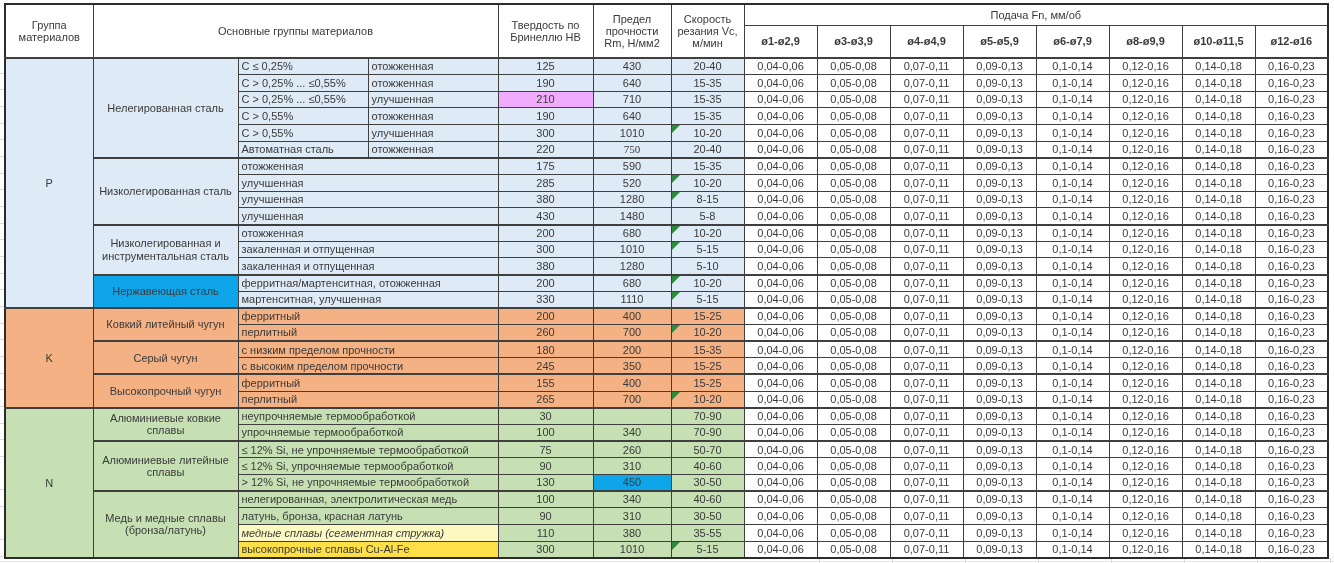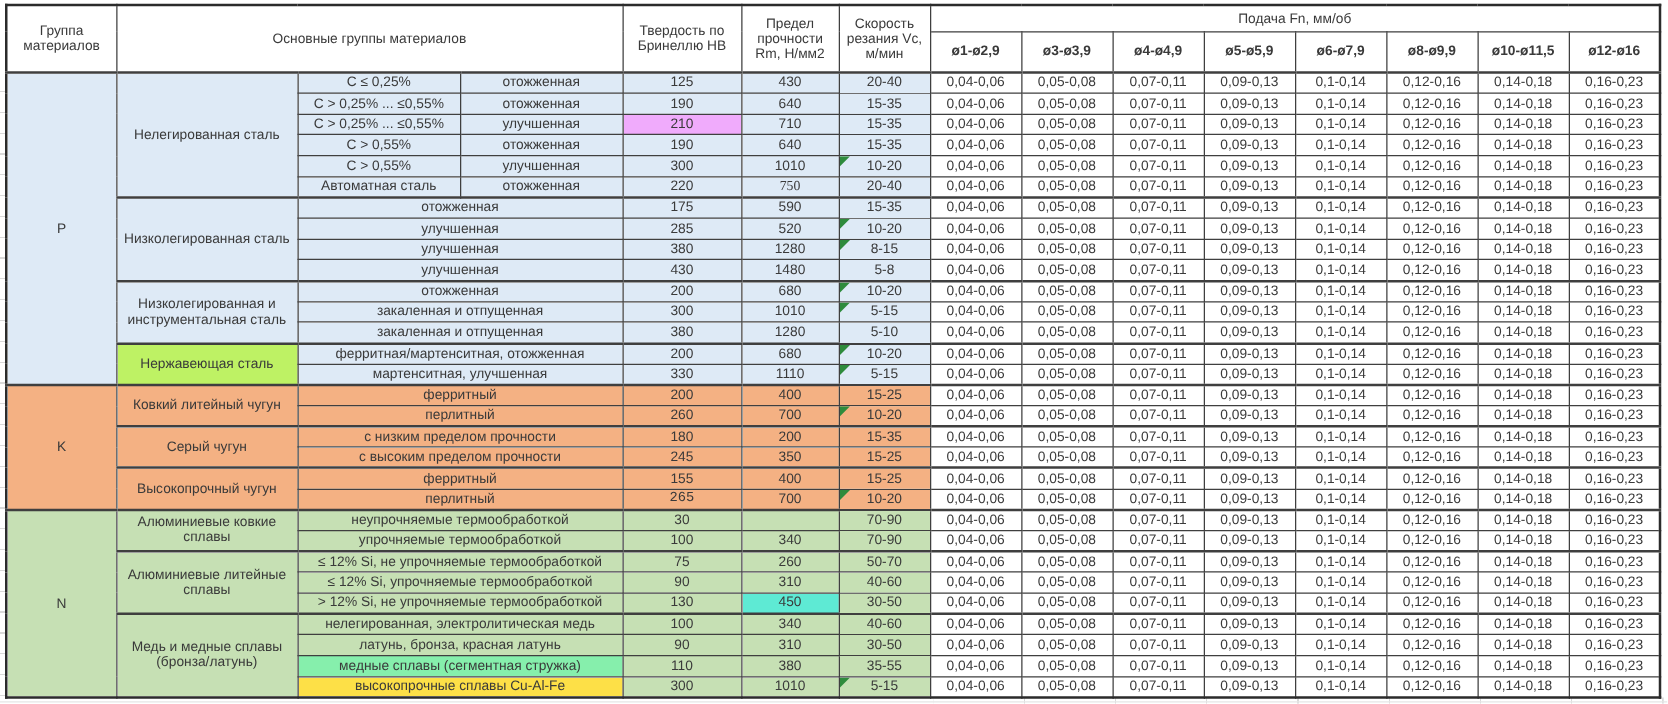--- a/index.html
+++ b/index.html
@@ -16,21 +16,21 @@
 
   thead tr.h1 { height: 21px; }
   thead tr.h2 { height: 33px; }
   thead th { text-align: center; background: #ffffff; }
   thead th.feedcol { font-weight: bold; }
   tbody tr { height: 16.66px; }
   tbody tr.block-start td { border-top-width: 2px; }
 
   td.c-group { text-align: center; font-size: 12px; }
   td.c-sub   { text-align: center; }
-  td.c-det, td.c-det1, td.c-det2 { text-align: center; white-space: nowrap; margin-top: 37px; }
+  td.c-det, td.c-det1, td.c-det2 { text-align: left; white-space: nowrap; margin-top: 37px; }
   td.c-num   { text-align: center; }
   td.c-vc    { text-align: center; position: relative; }
   td.c-feed  { text-align: center; background: #ffffff; }
 
   .flag-tri { position: absolute; left: 0; top: 0; width: 0; height: 0;
     border-top: 8px solid #2e8b3c; border-right: 8px solid transparent; }
 
   
   .left-stubs { position: absolute; left: 0; top: 57px; width: 4px; height: 500px;
     background: repeating-linear-gradient(to bottom, transparent 0 15.7px, #d9d9d9 15.7px 16.66px); }
@@ -272,21 +272,21 @@
           <td class="c-feed">0,04-0,06</td>
           <td class="c-feed">0,05-0,08</td>
           <td class="c-feed">0,07-0,11</td>
           <td class="c-feed">0,09-0,13</td>
           <td class="c-feed">0,1-0,14</td>
           <td class="c-feed">0,12-0,16</td>
           <td class="c-feed">0,14-0,18</td>
           <td class="c-feed">0,16-0,23</td>
         </tr>
         <tr class="block-start">
-          <td class="c-sub" rowspan="2" style="background: #bef264;">Нержавеющая сталь</td>
+          <td class="c-sub" rowspan="2" style="background: #0ea5e9;">Нержавеющая сталь</td>
           <td class="c-det" colspan="2" style="background: rgb(222, 234, 246);">ферритная/мартенситная, отожженная</td>
           <td class="c-num" style="background: rgb(222, 234, 246);">200</td>
           <td class="c-num" style="background: rgb(222, 234, 246);">680</td>
           <td class="c-vc" style="background: rgb(222, 234, 246);"><span class="flag-tri"></span><span>10-20</span></td>
           <td class="c-feed">0,04-0,06</td>
           <td class="c-feed">0,05-0,08</td>
           <td class="c-feed">0,07-0,11</td>
           <td class="c-feed">0,09-0,13</td>
           <td class="c-feed">0,1-0,14</td>
           <td class="c-feed">0,12-0,16</td>
@@ -376,21 +376,21 @@
           <td class="c-feed">0,05-0,08</td>
           <td class="c-feed">0,07-0,11</td>
           <td class="c-feed">0,09-0,13</td>
           <td class="c-feed">0,1-0,14</td>
           <td class="c-feed">0,12-0,16</td>
           <td class="c-feed">0,14-0,18</td>
           <td class="c-feed">0,16-0,23</td>
         </tr>
         <tr>
           <td class="c-det" colspan="2" style="background: rgb(244, 177, 131);">перлитный</td>
-          <td class="c-num" style="background: rgb(244, 177, 131); font-family: Liberation Mono, monospace;">265</td>
+          <td class="c-num" style="background: rgb(244, 177, 131);">265</td>
           <td class="c-num" style="background: rgb(244, 177, 131);">700</td>
           <td class="c-vc" style="background: rgb(244, 177, 131);"><span class="flag-tri"></span><span>10-20</span></td>
           <td class="c-feed">0,04-0,06</td>
           <td class="c-feed">0,05-0,08</td>
           <td class="c-feed">0,07-0,11</td>
           <td class="c-feed">0,09-0,13</td>
           <td class="c-feed">0,1-0,14</td>
           <td class="c-feed">0,12-0,16</td>
           <td class="c-feed">0,14-0,18</td>
           <td class="c-feed">0,16-0,23</td>
@@ -450,21 +450,21 @@
           <td class="c-feed">0,07-0,11</td>
           <td class="c-feed">0,09-0,13</td>
           <td class="c-feed">0,1-0,14</td>
           <td class="c-feed">0,12-0,16</td>
           <td class="c-feed">0,14-0,18</td>
           <td class="c-feed">0,16-0,23</td>
         </tr>
         <tr>
           <td class="c-det" colspan="2" style="background: rgb(198, 224, 180);">&gt; 12% Si, не упрочняемые термообработкой</td>
           <td class="c-num" style="background: rgb(198, 224, 180);">130</td>
-          <td class="c-num" style="background: #5eead4;">450</td>
+          <td class="c-num" style="background: #0ea5e9;">450</td>
           <td class="c-vc" style="background: rgb(198, 224, 180);"><span>30-50</span></td>
           <td class="c-feed">0,04-0,06</td>
           <td class="c-feed">0,05-0,08</td>
           <td class="c-feed">0,07-0,11</td>
           <td class="c-feed">0,09-0,13</td>
           <td class="c-feed">0,1-0,14</td>
           <td class="c-feed">0,12-0,16</td>
           <td class="c-feed">0,14-0,18</td>
           <td class="c-feed">0,16-0,23</td>
         </tr>
@@ -491,21 +491,21 @@
           <td class="c-feed">0,04-0,06</td>
           <td class="c-feed">0,05-0,08</td>
           <td class="c-feed">0,07-0,11</td>
           <td class="c-feed">0,09-0,13</td>
           <td class="c-feed">0,1-0,14</td>
           <td class="c-feed">0,12-0,16</td>
           <td class="c-feed">0,14-0,18</td>
           <td class="c-feed">0,16-0,23</td>
         </tr>
         <tr>
-          <td class="c-det" colspan="2" style="background: #86efac;">медные сплавы (сегментная стружка)</td>
+          <td class="c-det" colspan="2" style="background: #fef9c3; font-style: italic;">медные сплавы (сегментная стружка)</td>
           <td class="c-num" style="background: rgb(198, 224, 180);">110</td>
           <td class="c-num" style="background: rgb(198, 224, 180);">380</td>
           <td class="c-vc" style="background: rgb(198, 224, 180);"><span>35-55</span></td>
           <td class="c-feed">0,04-0,06</td>
           <td class="c-feed">0,05-0,08</td>
           <td class="c-feed">0,07-0,11</td>
           <td class="c-feed">0,09-0,13</td>
           <td class="c-feed">0,1-0,14</td>
           <td class="c-feed">0,12-0,16</td>
           <td class="c-feed">0,14-0,18</td>

